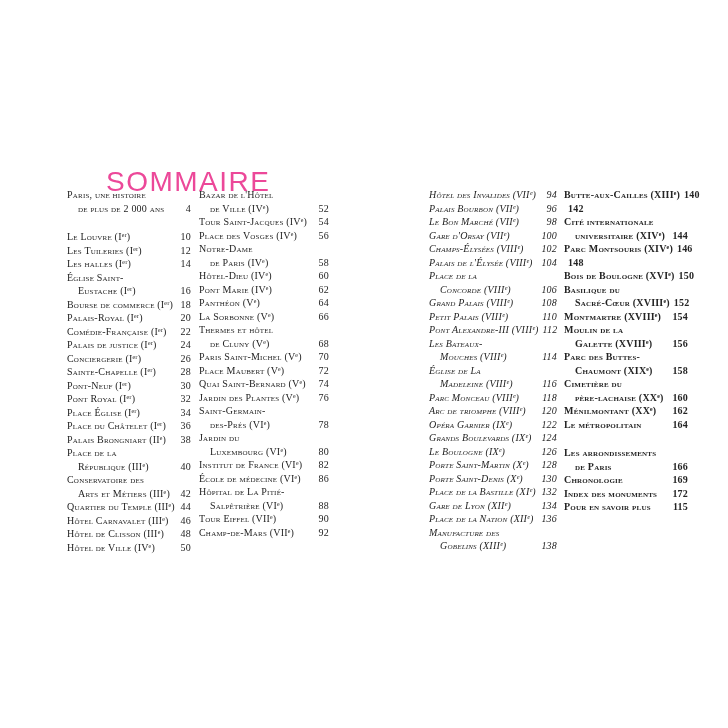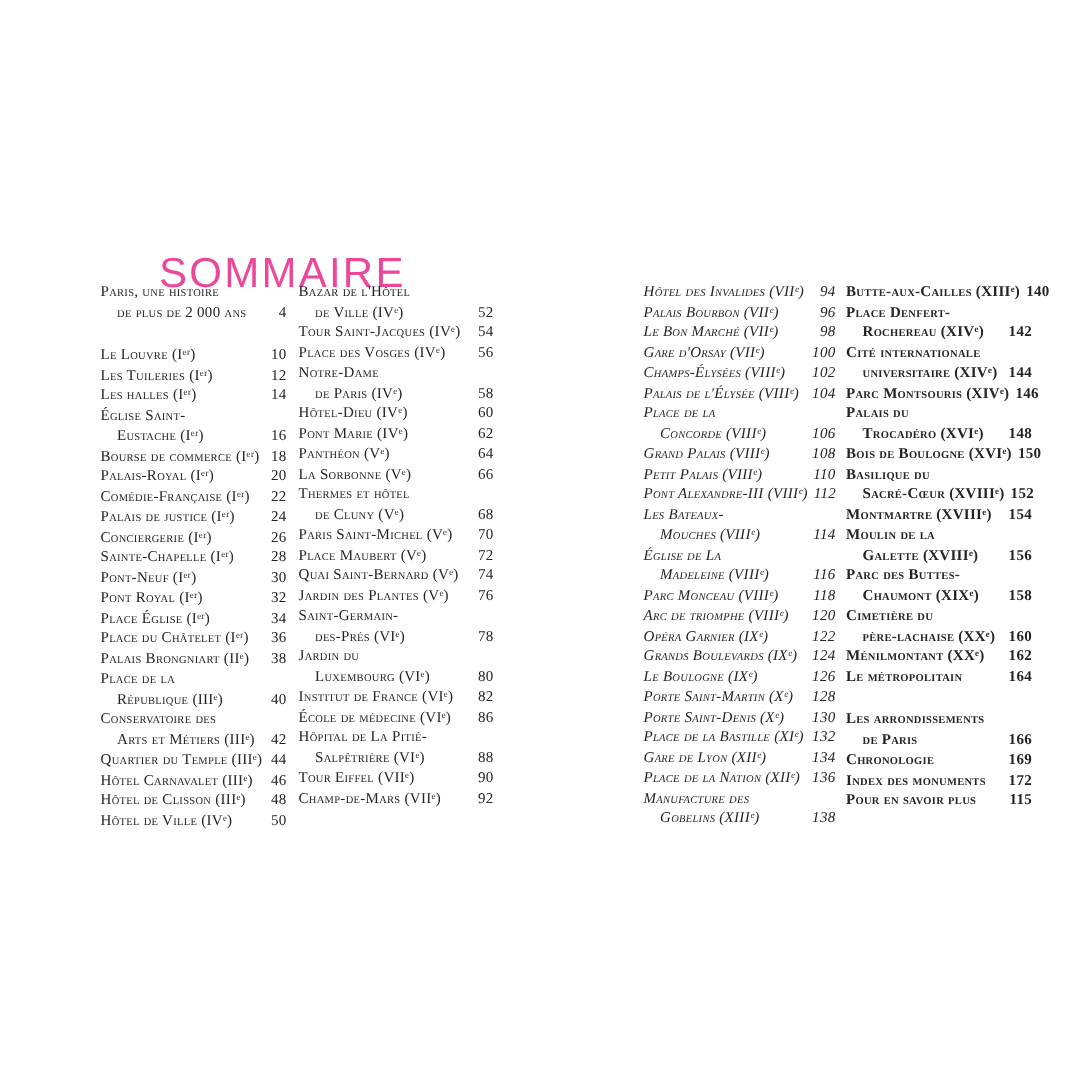--- a/index.html
+++ b/index.html
@@ -339,36 +339,32 @@
 Gobelins (XIIIᵉ)</span>
     <span class="page-num">138</span>
   </div>
     </div>
   <div class="toc-col col-3">
       <div class="entry">
     <span class="label">Butte-aux-Cailles (XIIIᵉ)</span>
     <span class="page-num">140</span>
   </div>
       <div class="entry">
-    <span class="label">Place Denfert-
-Rochereau (XIVᵉ)</span>
     <span class="page-num">142</span>
   </div>
       <div class="entry">
     <span class="label">Cité internationale
 universitaire (XIVᵉ)</span>
     <span class="page-num">144</span>
   </div>
       <div class="entry">
     <span class="label">Parc Montsouris (XIVᵉ)</span>
     <span class="page-num">146</span>
   </div>
       <div class="entry">
-    <span class="label">Palais du
-Trocadéro (XVIᵉ)</span>
     <span class="page-num">148</span>
   </div>
       <div class="entry">
     <span class="label">Bois de Boulogne (XVIᵉ)</span>
     <span class="page-num">150</span>
   </div>
       <div class="entry">
     <span class="label">Basilique du
 Sacré-Cœur (XVIIIᵉ)</span>
     <span class="page-num">152</span>

